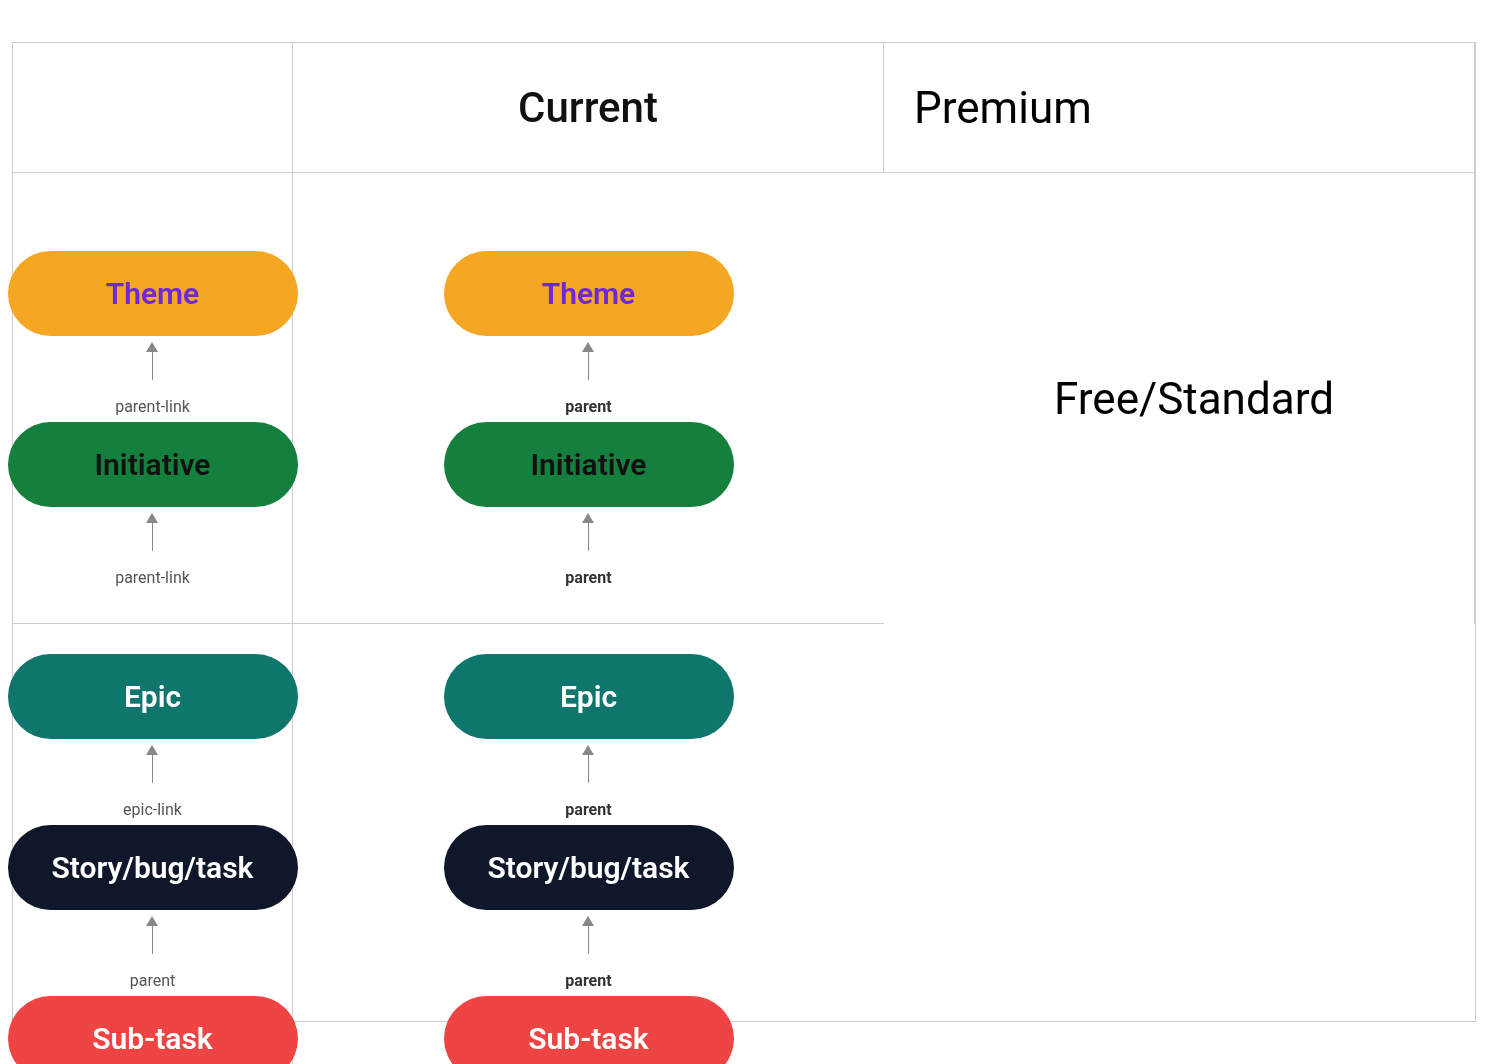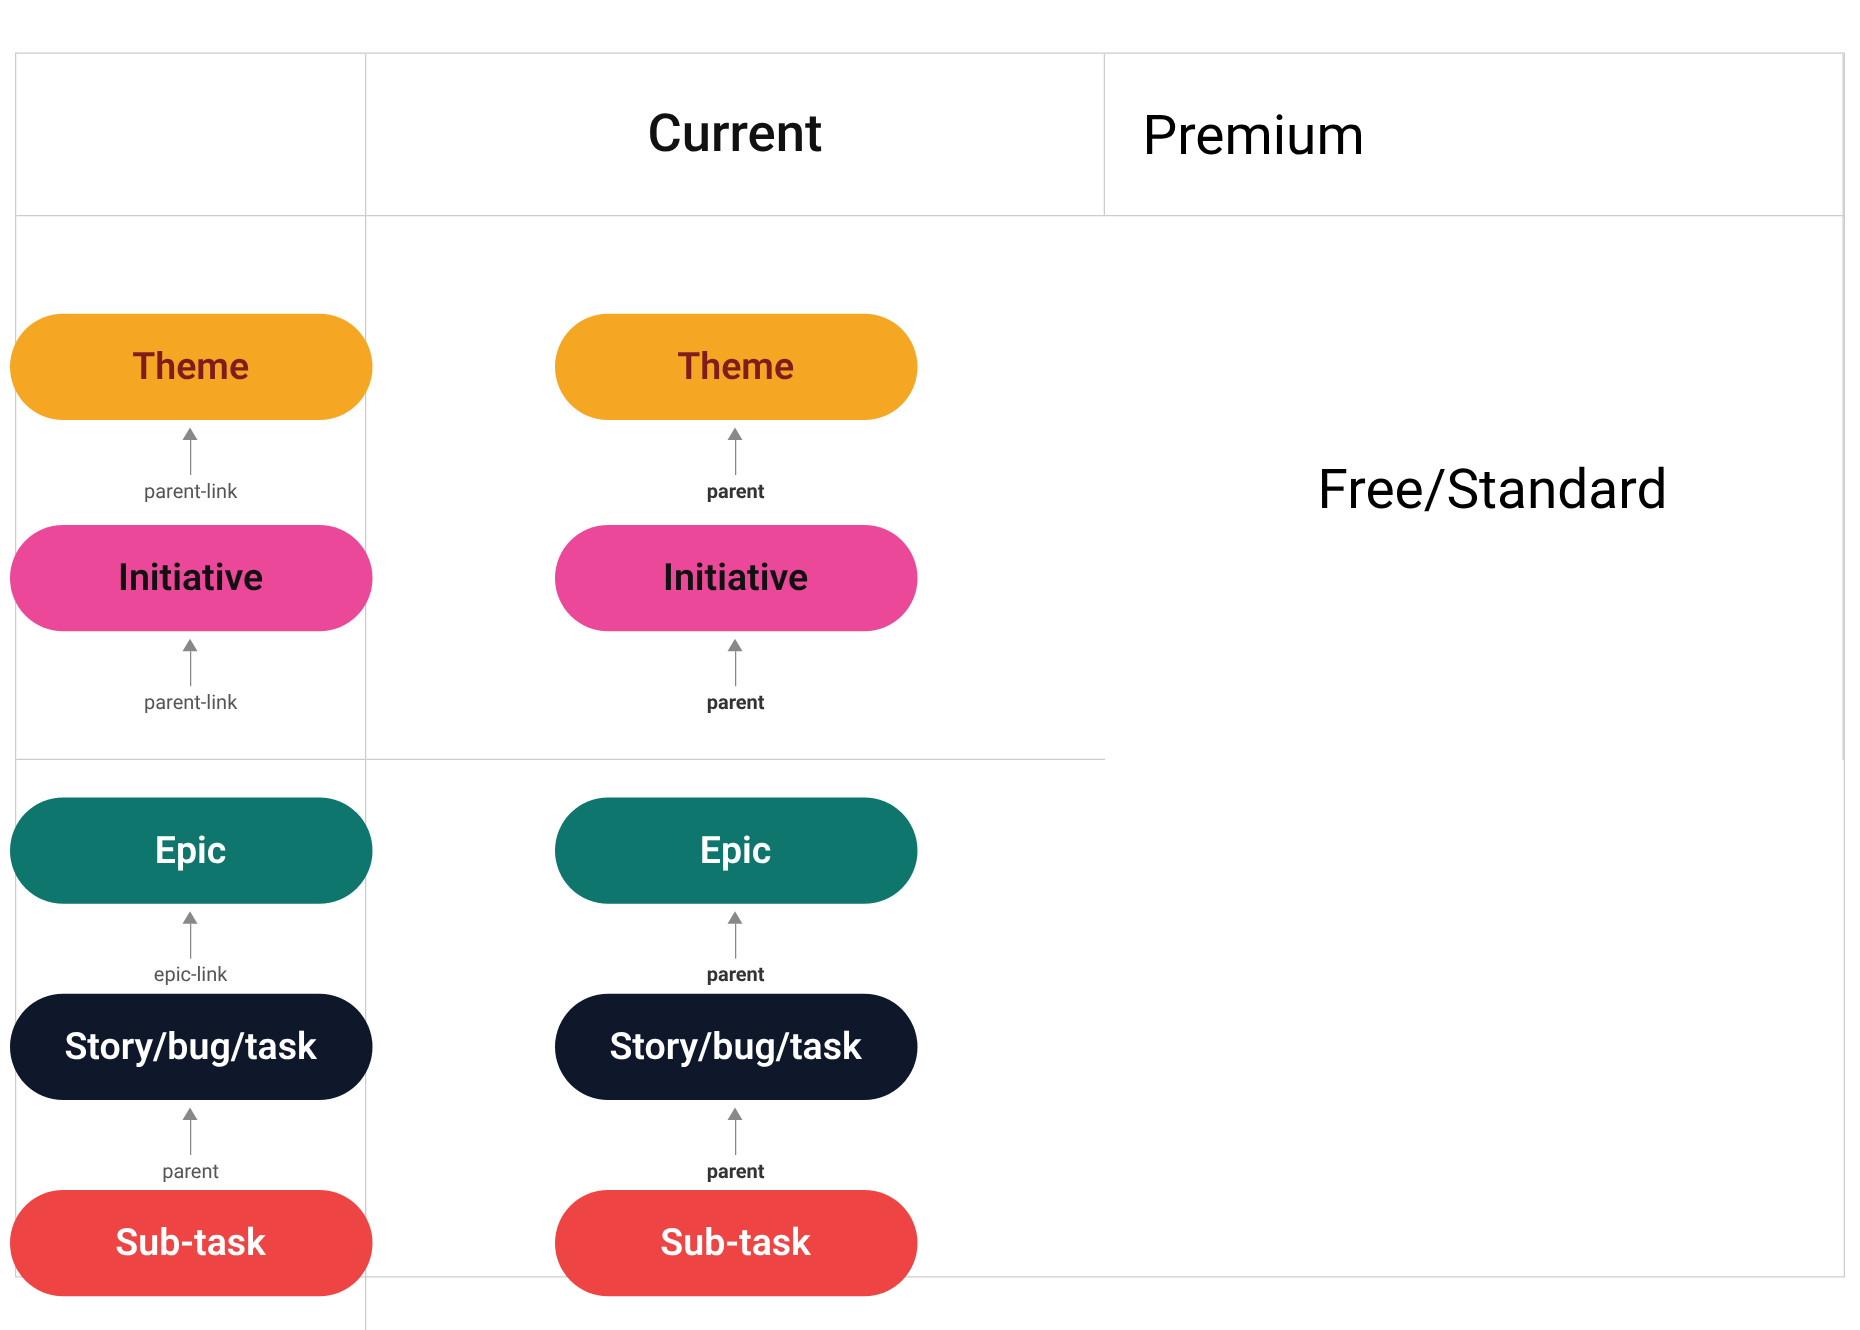--- a/index.html
+++ b/index.html
@@ -108,22 +108,22 @@
       display: flex;
       align-items: center;
       justify-content: center;
       font-size: 30px;
       font-weight: 600;
       color: #fff;
       width: 290px;
       height: 85px;
     }
 
-    .pill-theme { background: #f5a623; color: #7f1d1d; margin-top: 48px; }
-    .pill-initiative { background: #ec4899; color: #111; margin-top: 12px; }
+    .pill-theme { background: #f5a623; color: #6d28d9; margin-top: 48px; }
+    .pill-initiative { background: #15803d; color: #111; }
     .pill-epic { background: #0f766e; }
     .pill-story { background: #0f172a; }
     .pill-subtask { background: #ef4444; }
 
     .arrow-up {
       display: flex;
       flex-direction: column;
       align-items: center;
     }
 
@@ -150,20 +150,21 @@
       color: #333;
       font-weight: 700;
       margin-top: 3px;
     }
 
     .connector-wrapper {
       display: flex;
       flex-direction: column;
       align-items: center;
       margin: 6px 0;
+      gap: 14px;
     }
   </style>
 </head>
 <body>
 
 <div class="diagram-container">
 
   <div class="header-empty"></div>
   <div class="header-current">
     <span class="header-title">Current</span>

